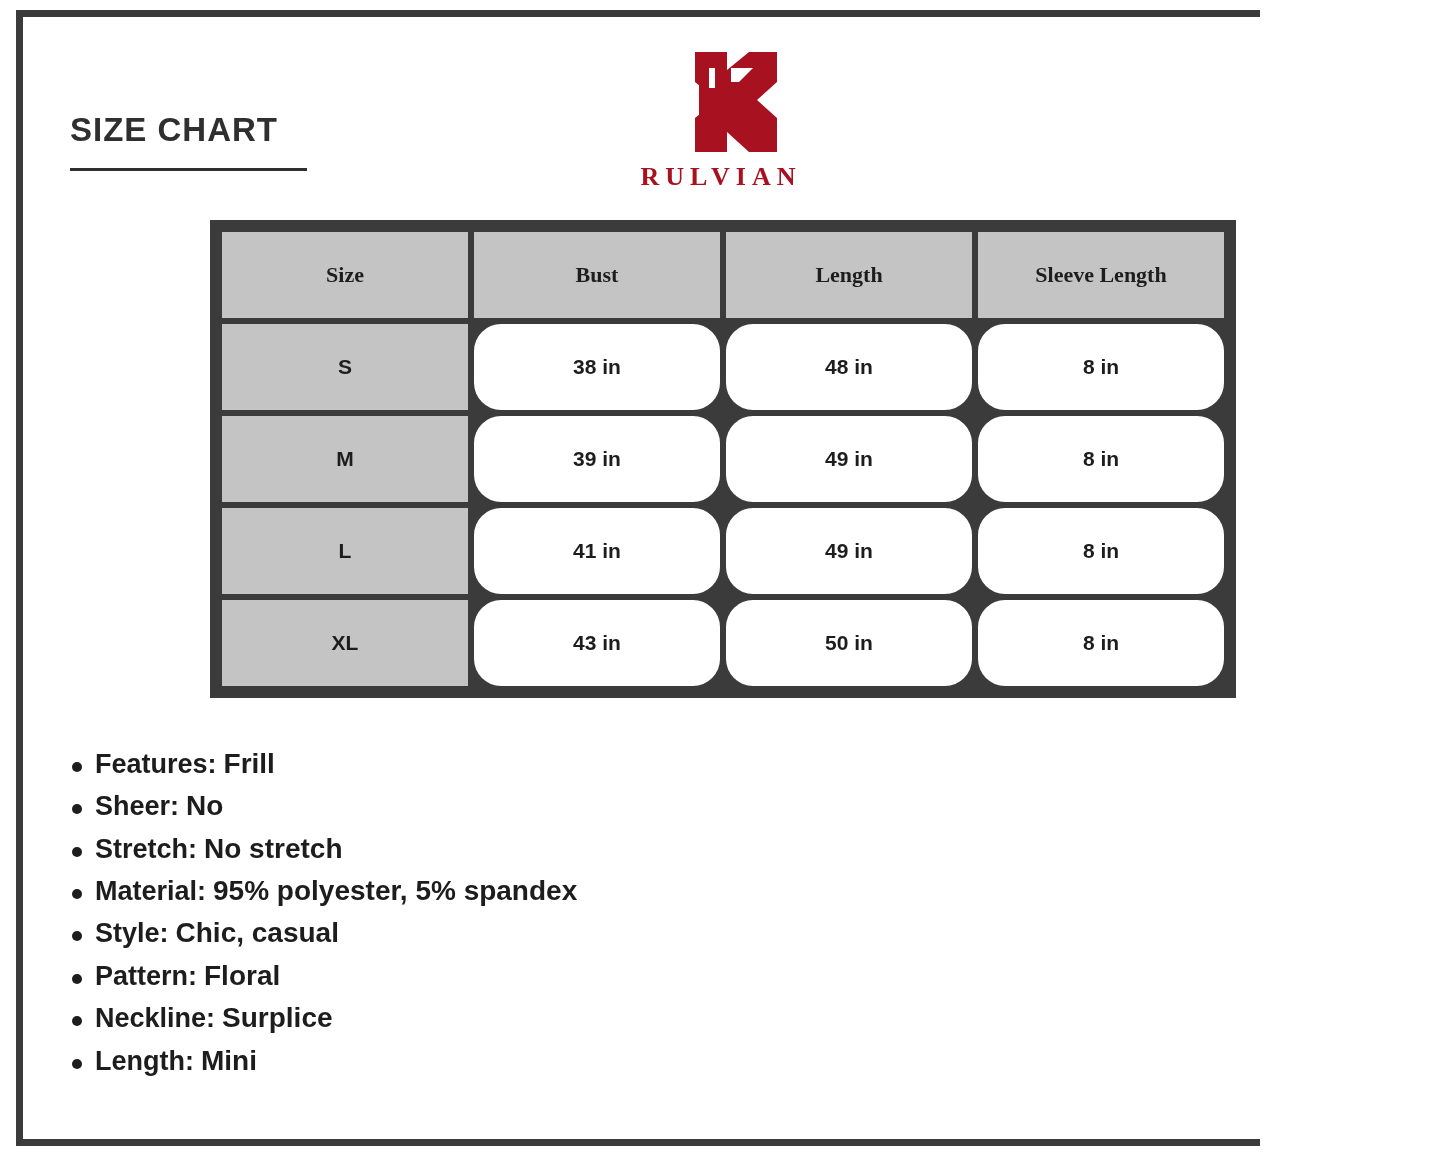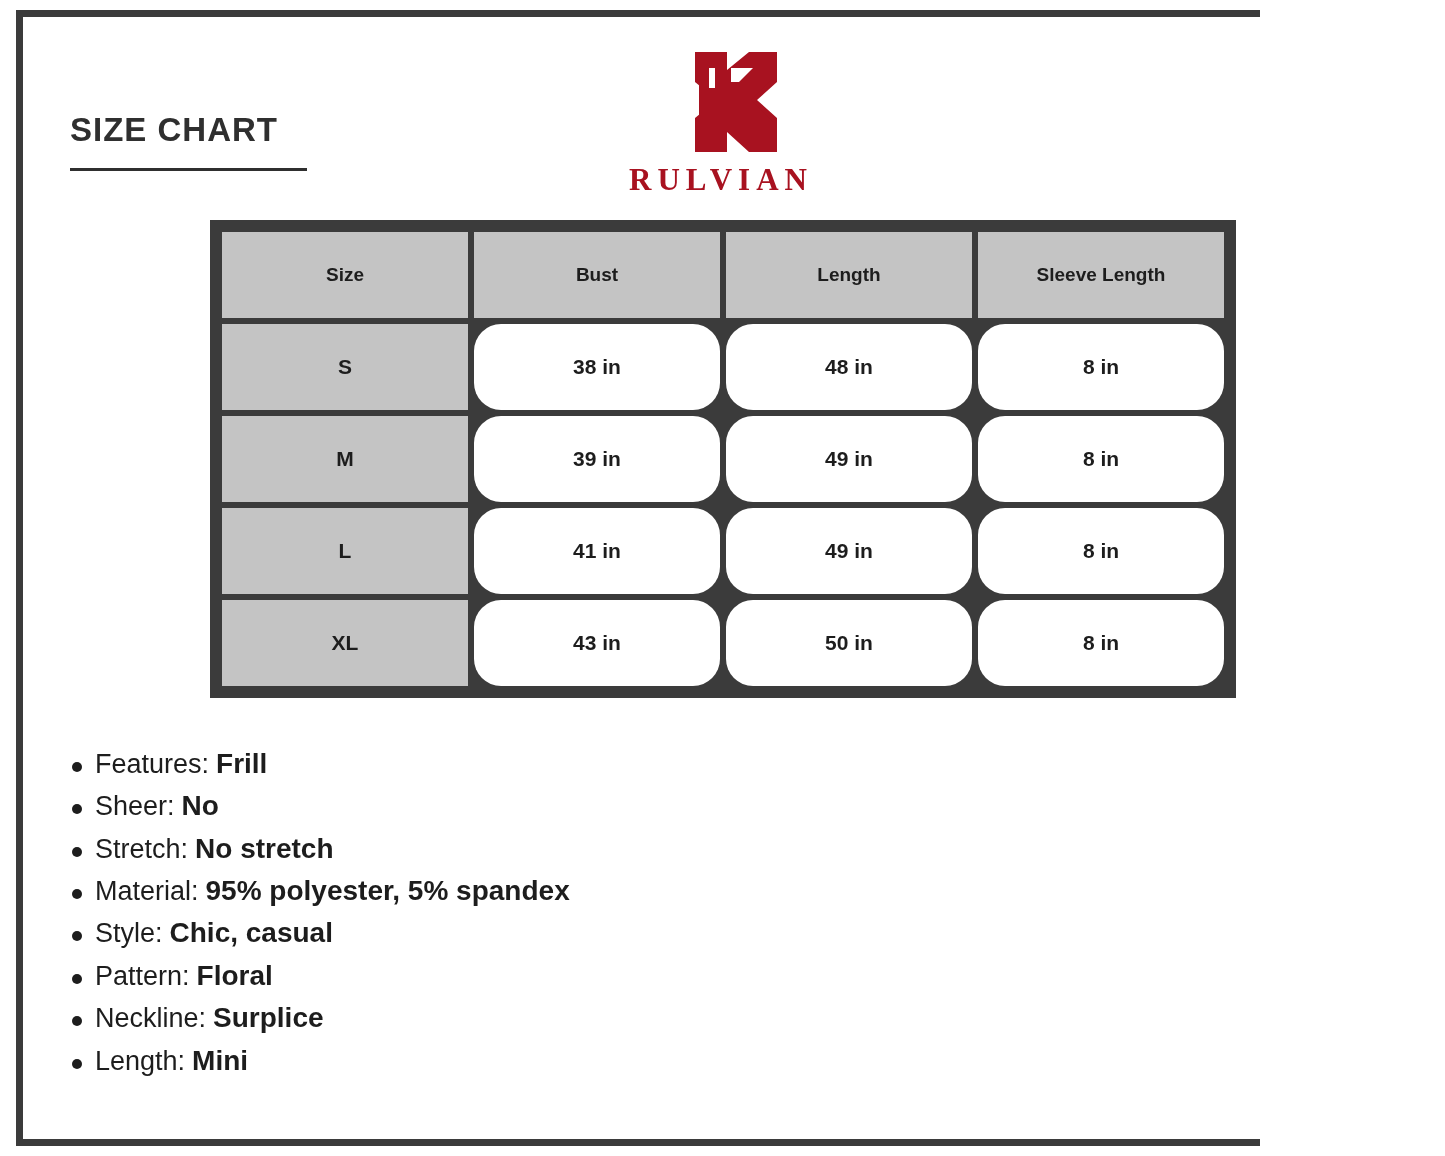--- a/index.html
+++ b/index.html
@@ -66,21 +66,21 @@
     text-align: center;
   }
   .logo-mark {
     width: 136px;
     height: 110px;
     margin: 0 auto;
     display: block;
   }
   .logo-word {
     margin-top: 4px;
-    font-size: 31px;
+    font-size: 26px;
     font-weight: bold;
     letter-spacing: 6px;
     color: #a81220;
     font-family: "Liberation Serif", serif;
   }
 
   
   .table-wrap {
     position: absolute;
     left: 210px;
@@ -99,21 +99,22 @@
     text-align: center;
     vertical-align: middle;
     font-size: 21px;
     font-weight: bold;
     color: #1d1d1d;
     height: 86px;
     padding: 0;
   }
   table.size-table th {
     background: #c4c4c4;
-    font-size: 19px;
+    font-size: 22px;
+    font-family: Liberation Serif, serif;
   }
   td.size-cell {
     background: #c4c4c4;
     font-size: 25px;
   }
   td.val-cell {
     background: #ffffff;
     font-size: 25px;
     border-radius: 27px;
   }
@@ -144,21 +145,21 @@
     position: absolute;
     left: 10px;
     top: 14px;
     width: 10px;
     height: 10px;
     background: #1d1d1d;
     border-radius: 50%;
   }
   .spec-label {
     font-size: 27px;
-    font-weight: normal;
+    font-weight: bold;
     color: #1d1d1d;
   }
   .spec-value {
     font-size: 28px;
     font-weight: bold;
     color: #1d1d1d;
     margin-left: 7px;
   }
 </style>
 </head>

